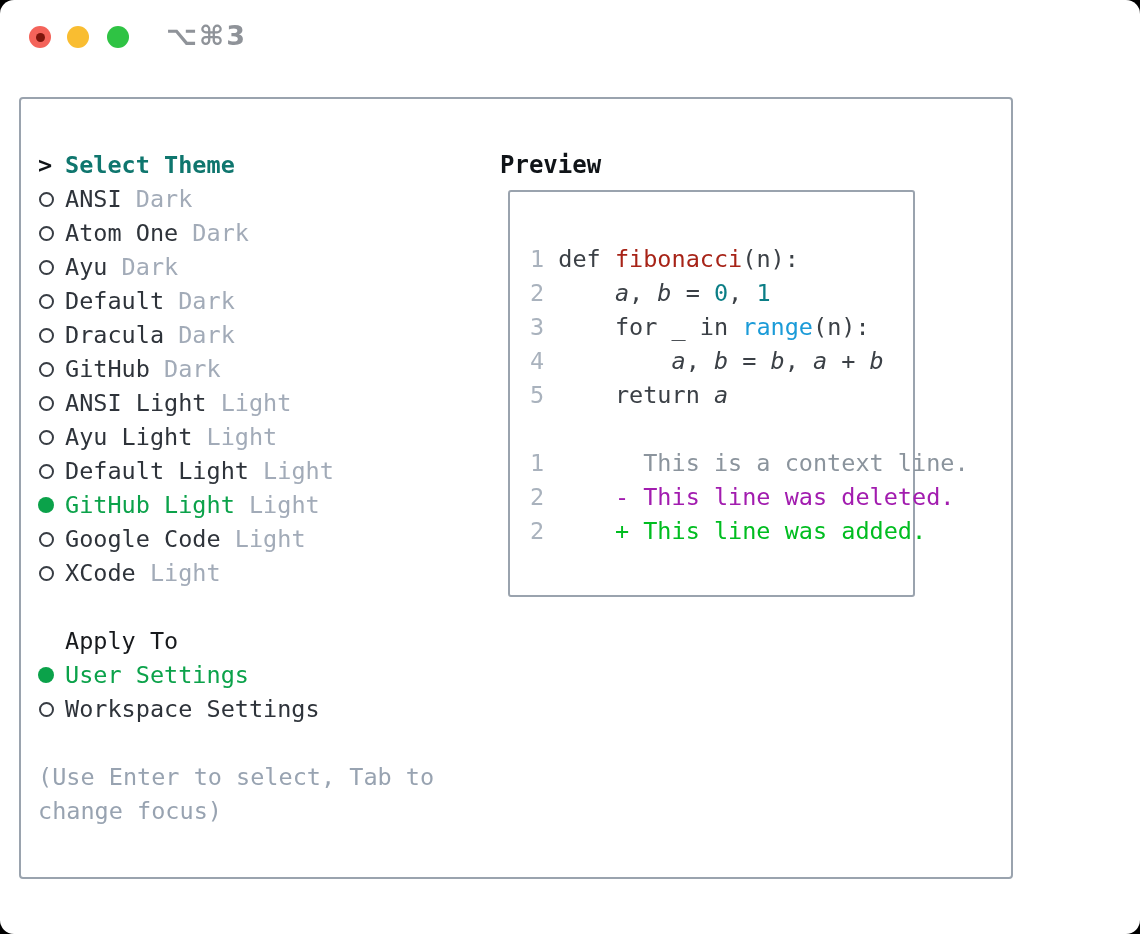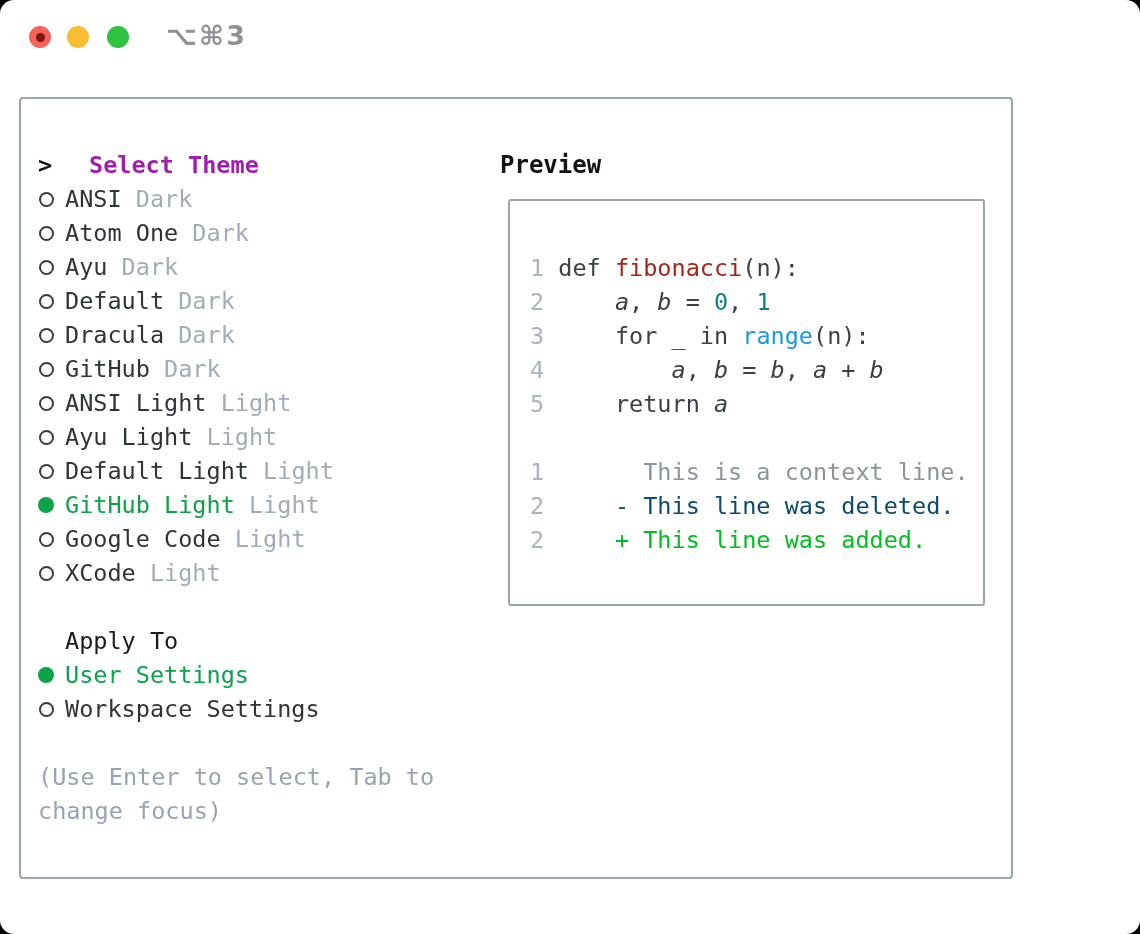--- a/index.html
+++ b/index.html
@@ -90,41 +90,41 @@
     box-sizing: content-box;
   }
   .radio.sel {
     width: 16px;
     height: 16px;
     border: 0;
     background: #0ba24a;
     margin-left: 0;
   }
   .labels { white-space: pre; }
-  .header-text { font-weight: bold; color: #a21caf; margin-left: 24px; }
+  .header-text { font-weight: bold; color: #0f766e; }
   .plain-header { color: #17191c; }
   .tname   { color: #2e333a; }
   .tname.sel { color: #0ba24a; }
   .tvariant { color: #a2abb8; }
   
   .preview-title {
     position: absolute;
     left: 479px;
     top: 49px;
     height: 34px;
     line-height: 34px;
     font-size: 24px;
     font-weight: bold;
     color: #101418;
   }
   .preview-box {
     position: absolute;
     left: 487px;
-    top: 100px;
-    width: 477px;
+    top: 91px;
+    width: 407px;
     height: 407px;
     box-sizing: border-box;
     border: 2px solid #9aa3ae;
     border-radius: 3px;
     background: #ffffff;
   }
   .code {
     position: absolute;
     left: 20px;
     top: 50px;
@@ -135,21 +135,21 @@
     line-height: 34px;
     white-space: pre;
   }
   .ln { color: #a9b2bd; }
   .sp { color: #3b4046; }                      
   .sf { color: #a72317; }                      
   .sv { color: #3b4046; font-style: italic; }  
   .sn { color: #0b7e86; }                      
   .sc { color: #1b9bd8; }                      
   .sx { color: #8b949d; }                      
-  .sd { color: #0c4a6e; text-align: center; }                      
+  .sd { color: #a21caf; text-align: center; }                      
   .sa { color: #00bd20; margin-top: 19px; }                      
 </style>
 </head>
 <body>
 
 <div class="window">
 
   <div class="tl tl-red">
     <div class="tl-dot"></div>
   </div>

